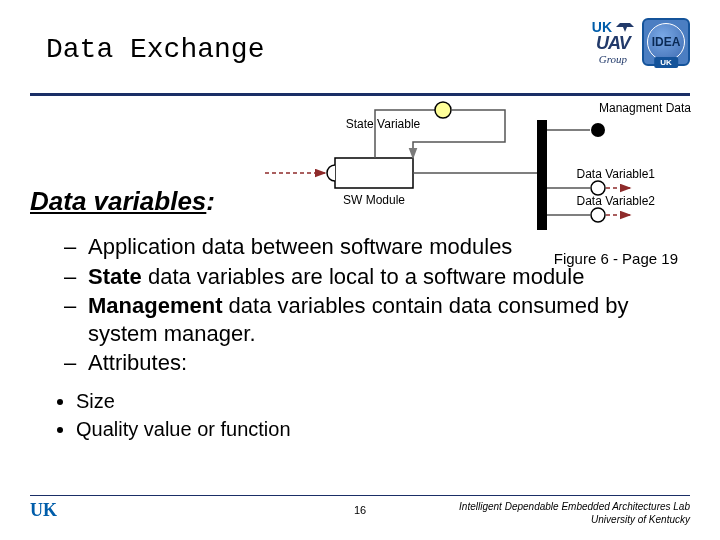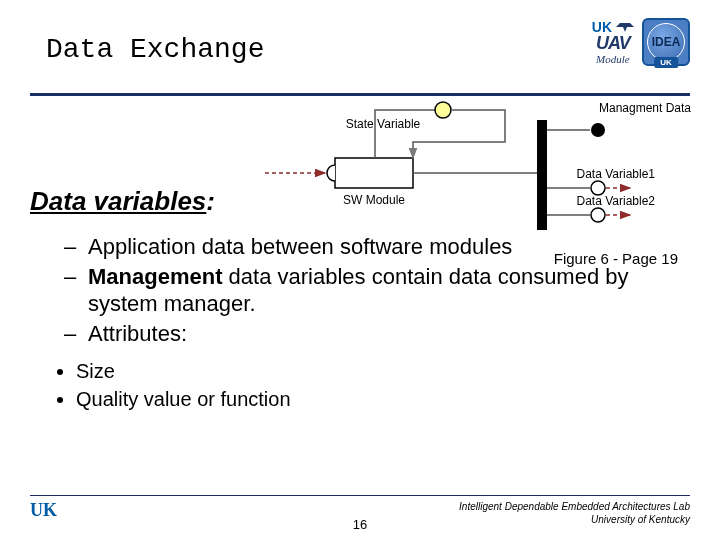--- a/index.html
+++ b/index.html
@@ -124,21 +124,21 @@
   .footer-row {
     display:flex; align-items:flex-start; justify-content:space-between;
     font-size: 10px;
   }
   .uk-footer-logo {
     font-size: 18px; font-weight: 900; color:#005daa; font-family: 'Times New Roman', serif;
     position:relative;
   }
   .page-num {
     position:absolute; left:50%; transform:translateX(-50%);
-    bottom: 8px; font-size:13px;
+    bottom: 24px; font-size:11px;
   }
   .lab-name { text-align:right; font-style: italic; line-height:1.3; }
   .lab-name .uni { font-weight:400; }
 
   svg { overflow: visible; }
 </style>
 </head>
 <body>
 
 <div class="slide">
@@ -148,39 +148,40 @@
     <div class="header-logos">
       <div class="uk-uav">
         <div class="uk-row">
           <span class="uk-text">UK</span>
           <svg width="18" height="10">
             <polygon points="0,5 18,5 14,1 4,1" fill="#223a6a"></polygon>
             <polygon points="7,5 11,5 9,10" fill="#223a6a"></polygon>
           </svg>
         </div>
         <span class="uav-text">UAV</span>
-        <span class="group-text">Module</span>
+        <span class="group-text">Group</span>
       </div>
       <div class="idea-logo">
         <div class="idea-circle">
             <span class="idea-text">IDEA</span>
           </div>
         <span class="uk-tab">UK</span>
       </div>
     </div>
   </div>
   <hr class="hr-top">
 
   <div class="body">
     <p class="section-heading">
       <span class="underline">Data variables</span><span>:</span>
     </p>
 
     <ul class="level1">
       <li><span>Application data  between software modules</span></li>
+      <li><span class="bold-word">State</span><span> data variables are local to a software module</span></li>
       <li><span class="bold-word">Management</span><span> data variables contain data consumed by system manager.</span></li>
       <li><span>Attributes:</span></li>
     </ul>
 
     <ul class="level2">
       <li><span>Size</span></li>
       <li><span>Quality value or function</span></li>
     </ul>
   </div>
 

